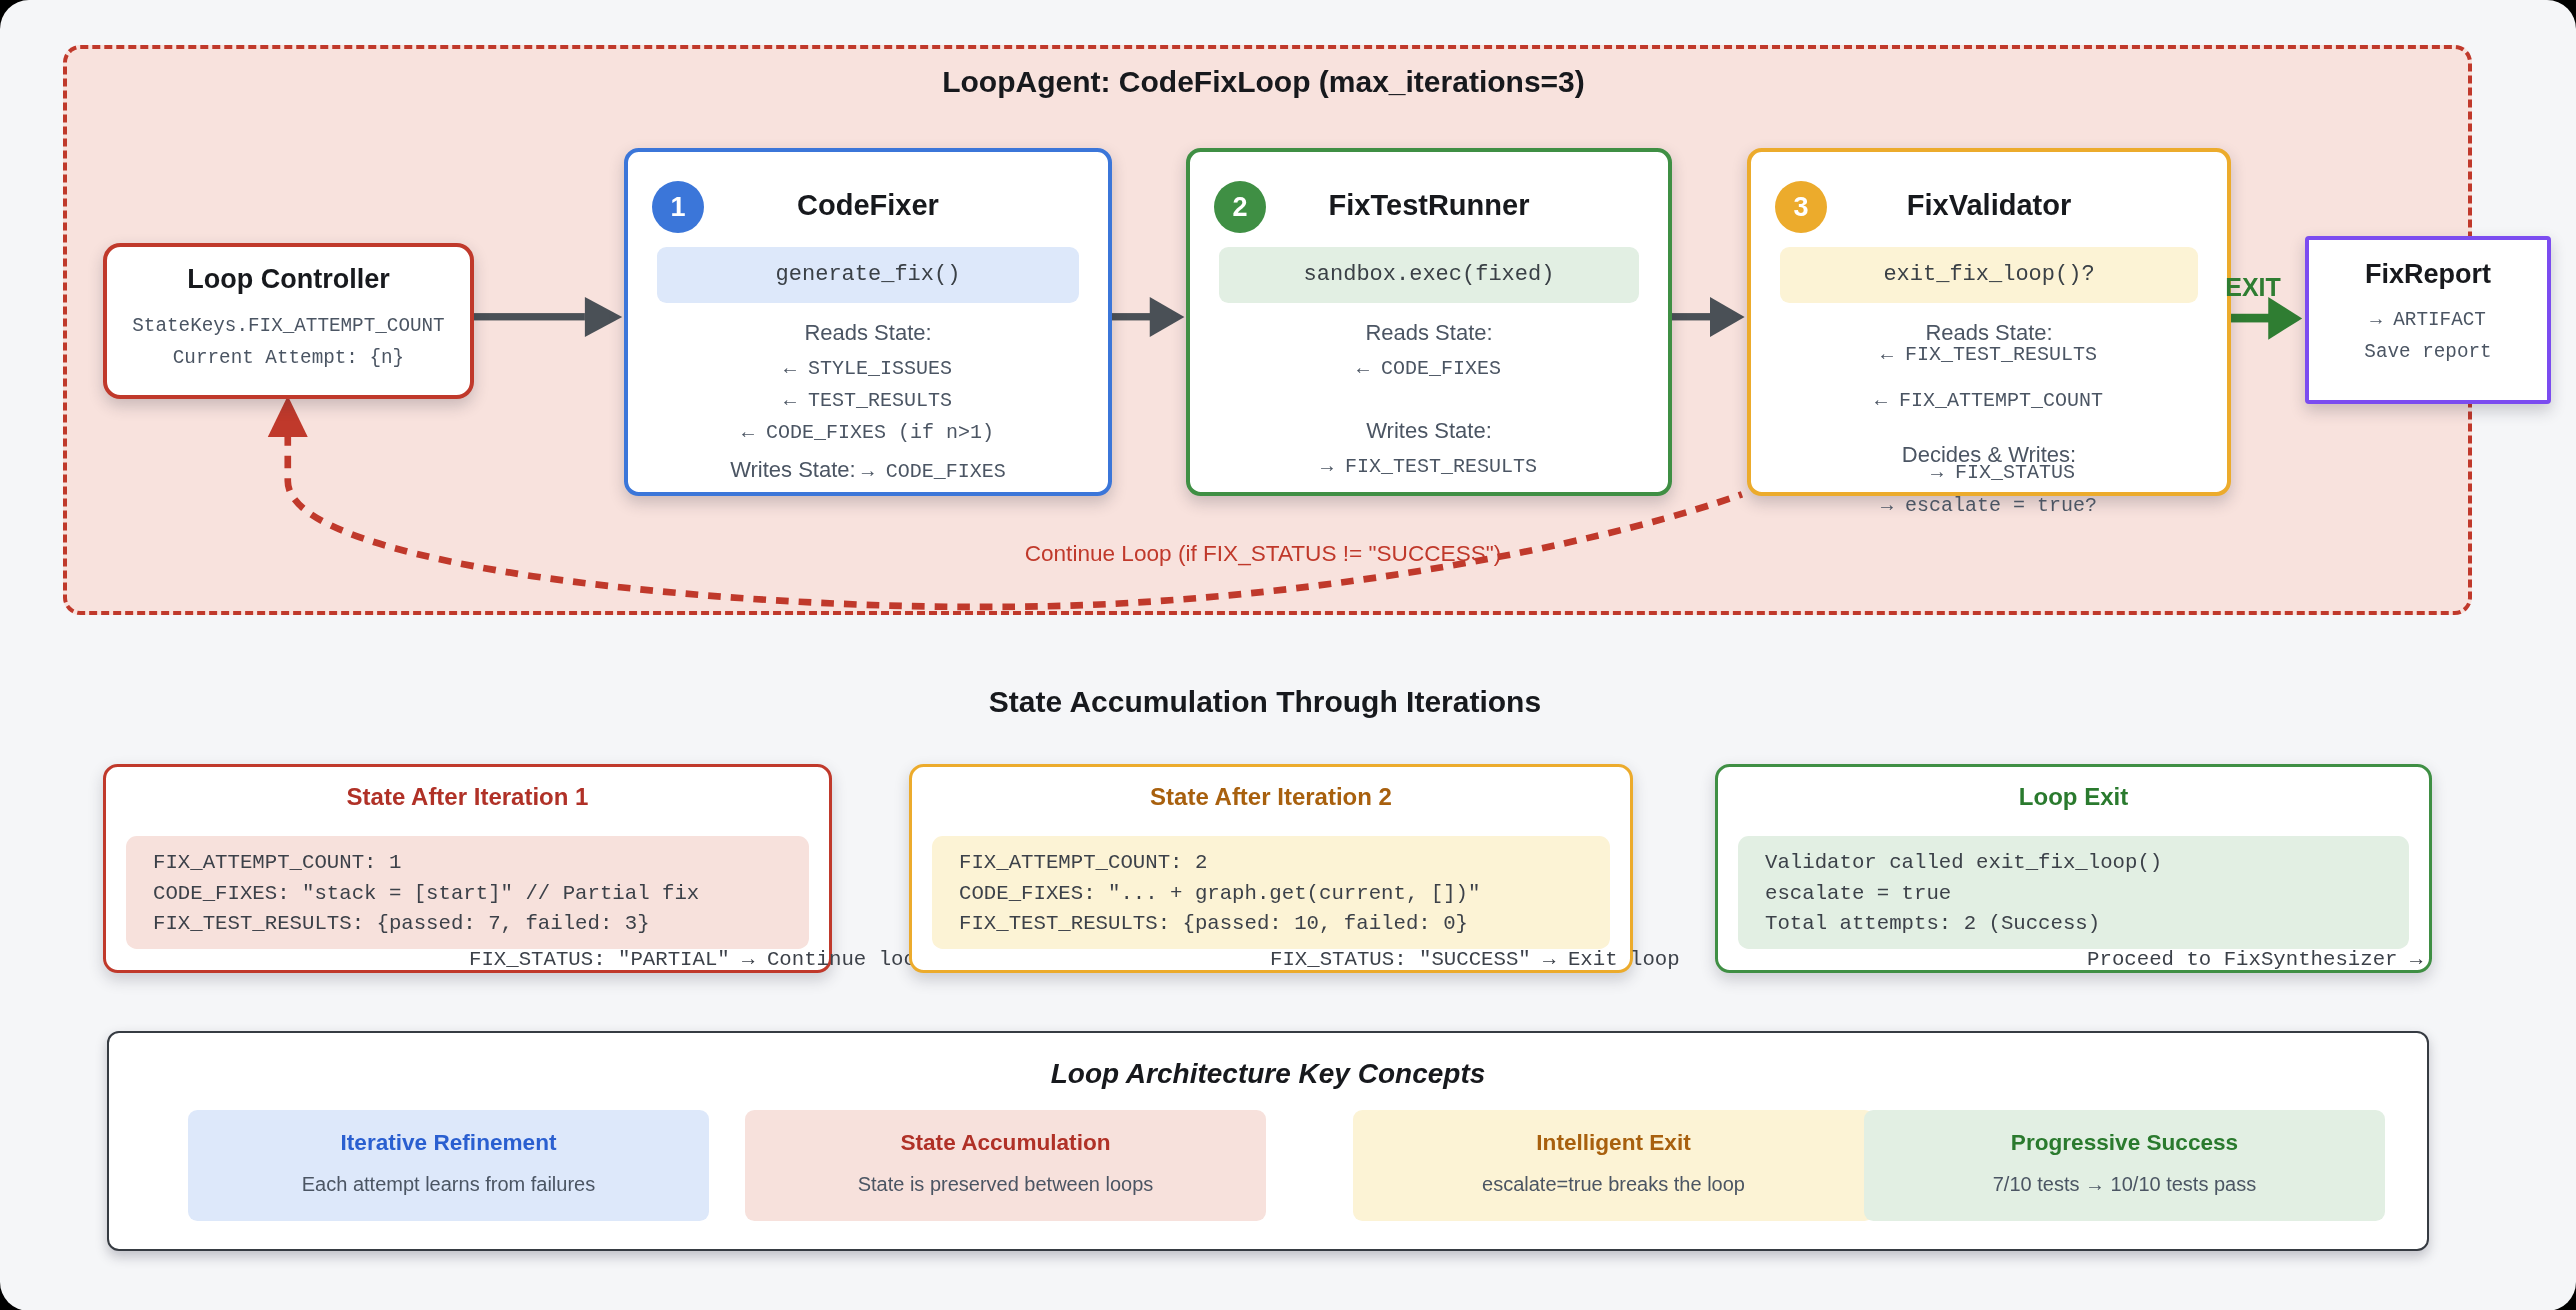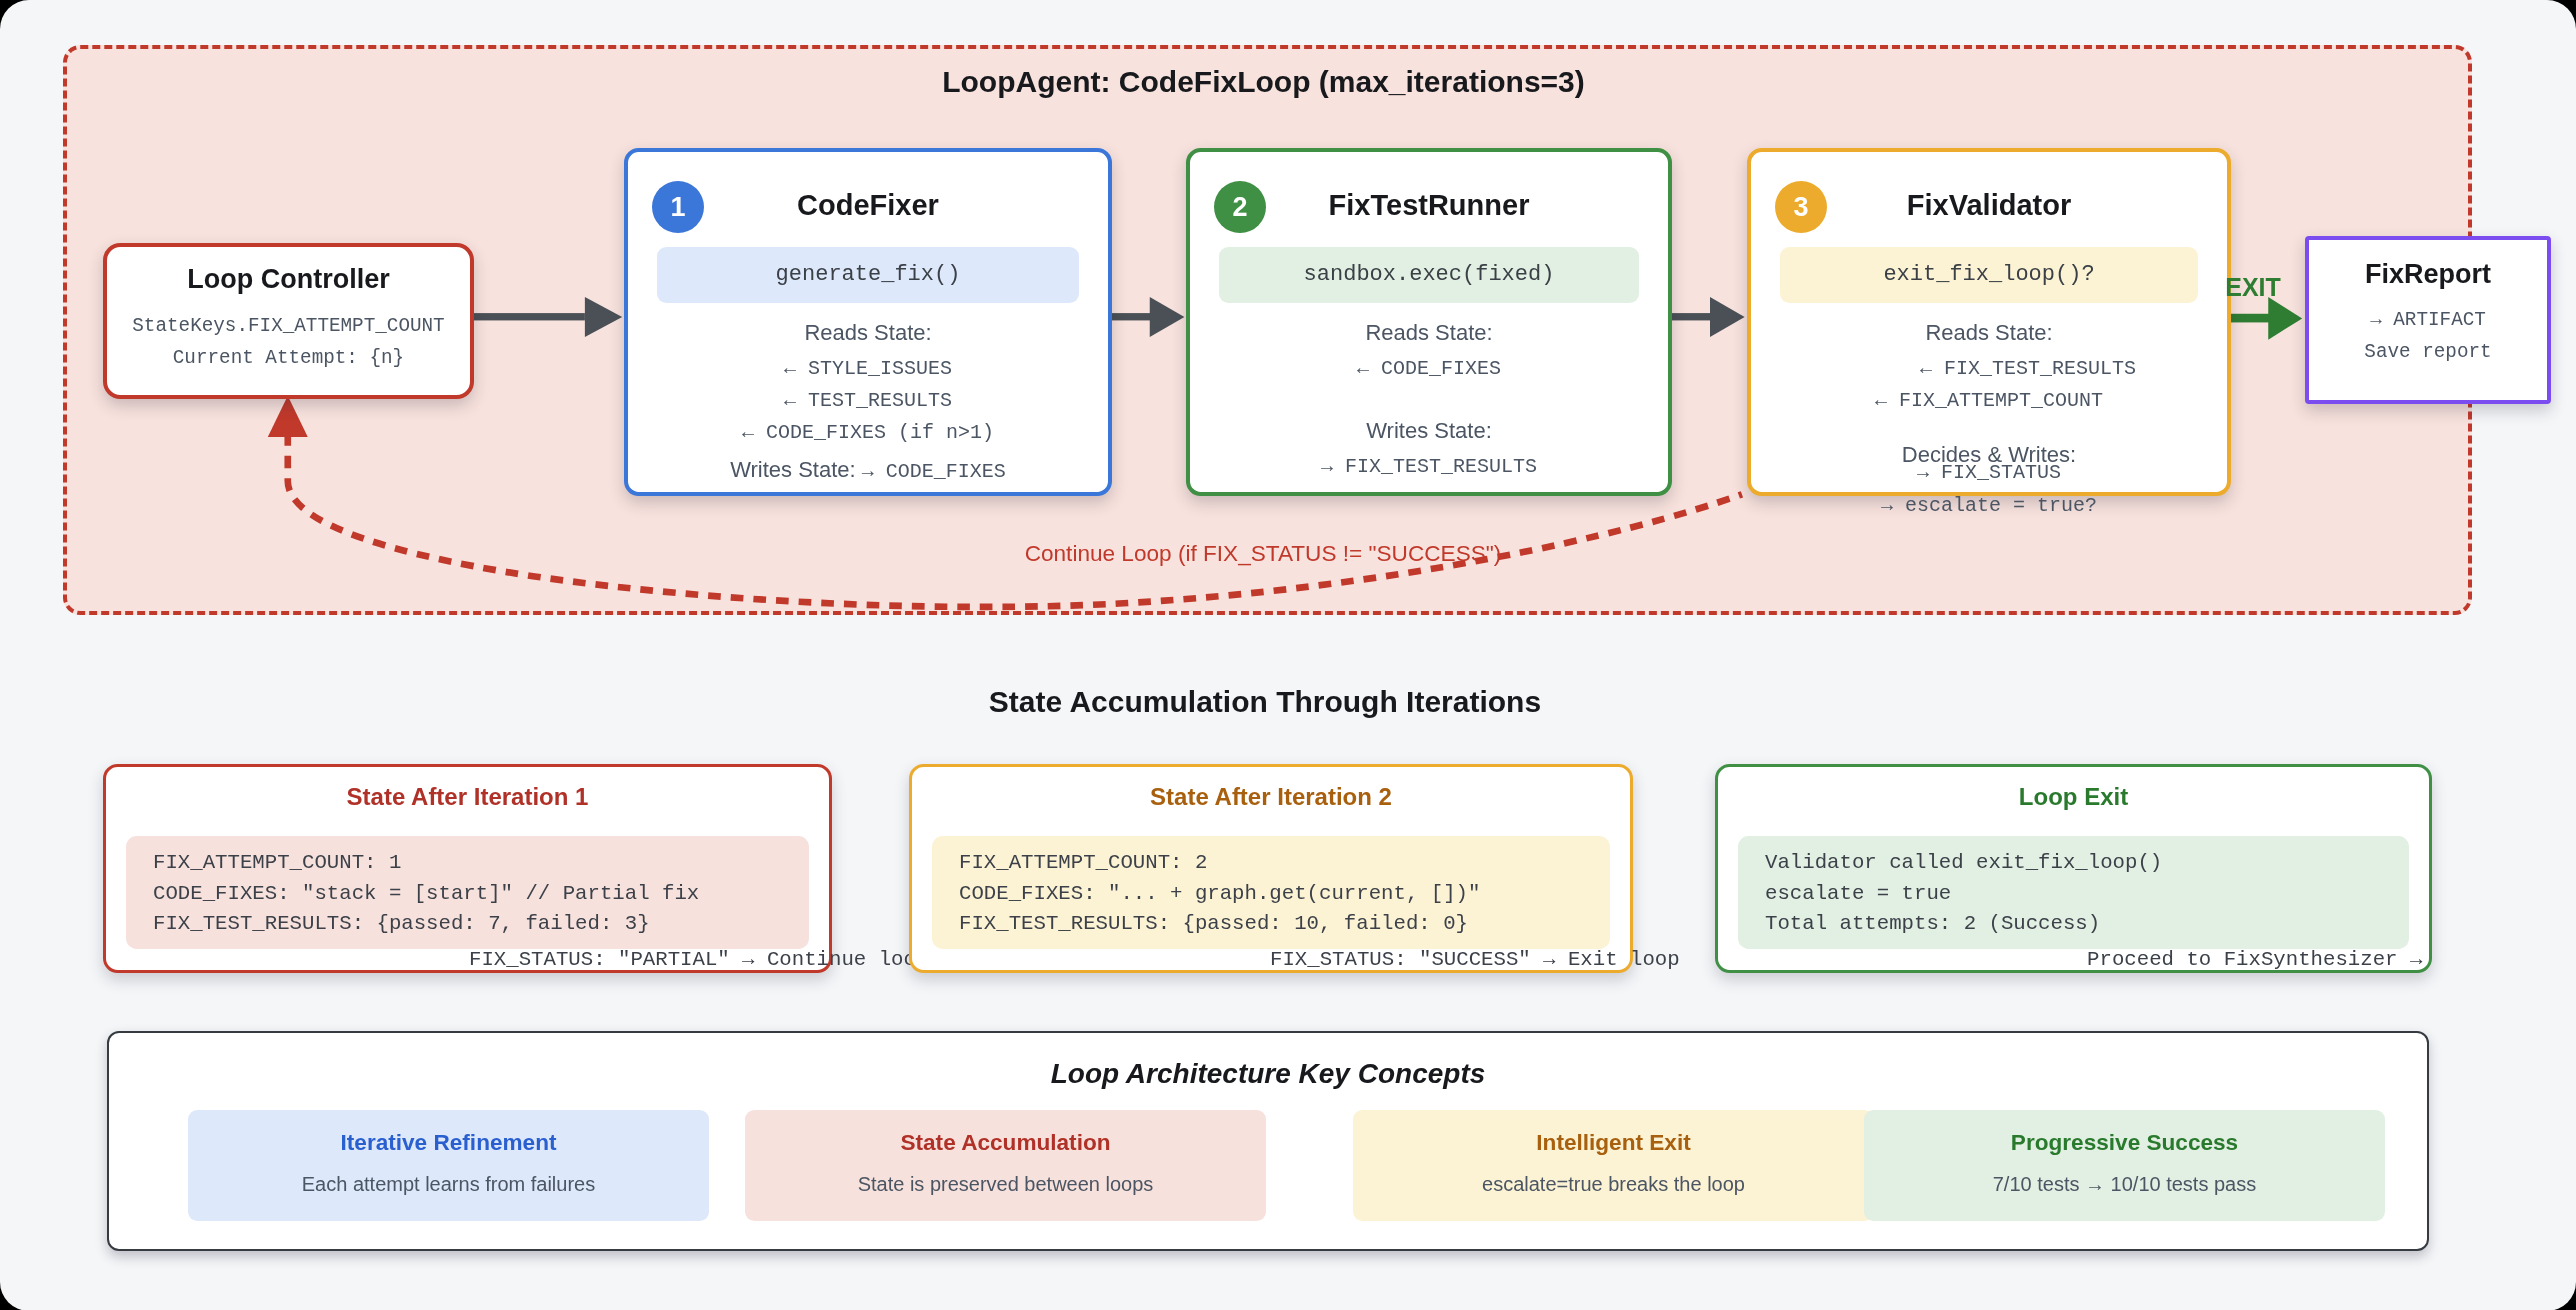--- a/index.html
+++ b/index.html
@@ -131,24 +131,24 @@
     <div class="abs sline mono" style="top:205px;">← CODE_FIXES</div>
     <div class="abs slabel" style="top:266px;">Writes State:</div>
     <div class="abs sline mono" style="top:303px;">→ FIX_TEST_RESULTS</div>
   </div>
 
   <div class="abs node agent a2">
     <div class="abs badge">3</div>
     <div class="abs agent-title">FixValidator</div>
     <div class="abs pill mono">exit_fix_loop()?</div>
     <div class="abs slabel" style="top:168px;">Reads State:</div>
-    <div class="abs sline mono" style="top:205px;padding-left:39px;">← FIX_TEST_RESULTS</div>
+    <div class="abs sline mono" style="top:191px;">← FIX_TEST_RESULTS</div>
     <div class="abs sline mono" style="top:237px;">← FIX_ATTEMPT_COUNT</div>
     <div class="abs slabel" style="top:274px;margin-top:16px;">Decides &amp; Writes:</div>
-    <div class="abs sline mono" style="top:309px;">→ FIX_STATUS</div>
+    <div class="abs sline mono" style="top:309px;padding-left:14px;">→ FIX_STATUS</div>
     <div class="abs sline mono" style="top:342px;">→ escalate = true?</div>
   </div>
 
   <div class="abs exit-label">EXIT</div>
 
   <div class="abs node report">
     <div class="abs report-title">FixReport</div>
     <div class="abs ctl-line mono" style="top:69px;">→ ARTIFACT</div>
     <div class="abs ctl-line mono" style="top:101px;">Save report</div>
   </div>

